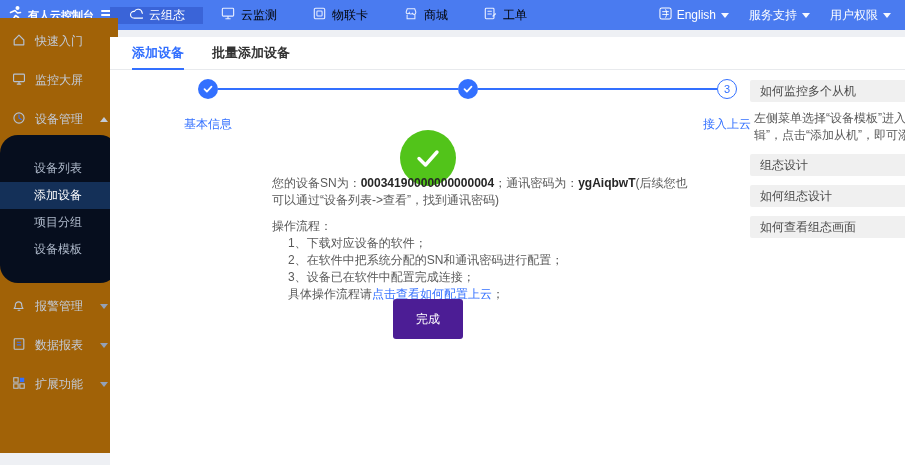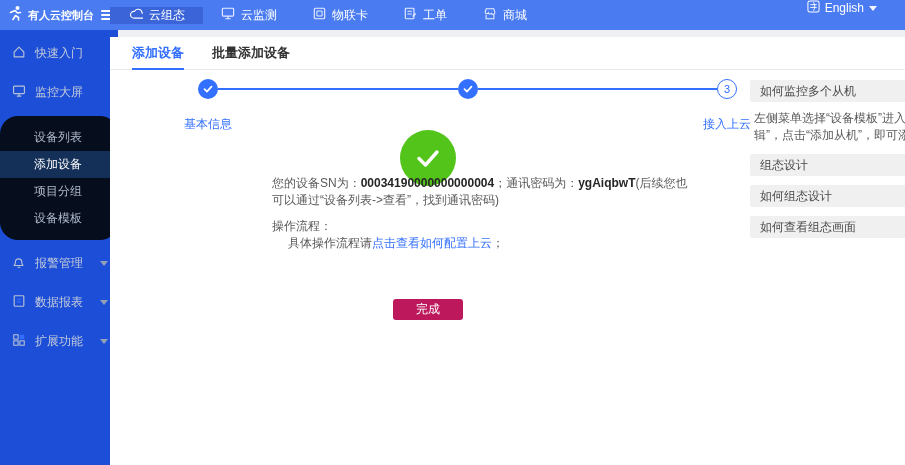--- a/index.html
+++ b/index.html
@@ -9,39 +9,39 @@
 
   
   .top-header { position:absolute; left:0; top:0; width:905px; height:30px;
     background:#4a7bf0; display:flex; align-items:stretch; color:#fff; }
   .logo-area { width:110px; display:flex; align-items:center; padding:0 24px 0 7px; gap:5px; flex:none; }
   .logo-title { font-size:11px; font-weight:bold; white-space:nowrap; letter-spacing:0; }
   .burger { margin-left:2px; display:flex; flex-direction:column; gap:2px; cursor:pointer; }
   .burger i { display:block; width:11px; height:2px; background:#fff; border-radius:1px; }
   .top-nav { display:flex; align-items:center; flex:none; }
   .nav-item { display:flex; align-items:center; gap:6px; padding:0 18px; font-size:12px;
-    color:#ffffff; cursor:pointer; white-space:nowrap; }
+    color:#000000; cursor:pointer; white-space:nowrap; }
   .nav-item.active { background:#3a64d8; color:#fff; }
   .nav-item svg { flex:none; }
-  .top-right { margin-left:auto; display:flex; align-items:center; gap:20px; padding-right:28px;flex-direction:column; }
+  .top-right { margin-left:auto; display:flex; align-items:center; gap:20px; padding-right:14px; }
   .top-right .tr-item { display:flex; align-items:center; gap:5px; font-size:12px; color:#fff; cursor:pointer; white-space:nowrap; }
   .caret-down { width:0; height:0; border-left:4px solid transparent; border-right:4px solid transparent;
     border-top:5px solid rgba(255,255,255,.95); display:inline-block; }
   .caret-up { width:0; height:0; border-left:4px solid transparent; border-right:4px solid transparent;
     border-bottom:5px solid #c3cbd9; display:inline-block; }
   .caret-down.dim { border-top-color:#93a1b8; }
 
   
-  .sidebar { position:absolute; left:0; top:30px; width:118px; height:435px; background:#1d4ed8; }
+  .sidebar { position:absolute; left:0; top:18px; width:118px; height:435px; background:#a16207; }
   .side-item { height:31px; display:flex; align-items:center; padding:0 10px 0 12px; gap:9px;
     color:#c3cbd9; font-size:12px; cursor:pointer; }
   .side-item .lbl { flex:1; white-space:nowrap; }
   .side-item svg { flex:none; }
   .side-group { margin-top:8px; }
-  .submenu { background:#060e1e; padding:8px 0;border-radius:18px; }
+  .submenu { background:#060e1e; padding:20px 0;border-radius:18px; }
   .sub-item { height:27px; display:flex; align-items:center; padding-left:34px; font-size:12px;
     color:#aeb9ca; cursor:pointer; white-space:nowrap; }
   .sub-item.selected { background:#143058; color:#ffffff; }
 
   
   .card { position:absolute; left:110px; top:37px; width:795px; height:428px; background:#fff; }
   .tabbar { height:33px; border-bottom:1px solid #e8eaed; display:flex; align-items:stretch; padding-left:22px; gap:28px; }
   .tab { display:flex; align-items:center; font-size:13px; font-weight:bold; color:#333;
     cursor:pointer; position:relative; white-space:nowrap; }
   .tab.active { color:#3370ff; }
@@ -59,21 +59,21 @@
 
   
   .success-circle { position:absolute; left:290px; top:93px; width:56px; height:56px; border-radius:50%;
     background:#52c41a; display:flex; align-items:center; justify-content:center; }
   .result-text { position:absolute; left:162px; top:138px; width:424px; font-size:12px; color:#595959; line-height:17px; }
   .result-text b { color:#262626; }
   .flow-title { margin-top:9px; }
   .flow-steps { padding-left:16px; }
   .detail-line { padding-left:16px; }
   .link { color:#3370ff; cursor:pointer; }
-  .finish-btn { position:absolute; left:283px; top:262px; width:70px; height:21px; background:#be185d;
+  .finish-btn { position:absolute; left:283px; top:262px; width:70px; height:40px; background:#4c1d95;
     color:#fff; font-size:12px; border:none; border-radius:3px; cursor:pointer;
     font-family:"Liberation Sans","DejaVu Sans",sans-serif; }
 
   
   .help-panel { position:absolute; left:640px; top:43px; width:220px; }
   .help-header { background:#f0f0f0; border-radius:2px; height:22px; line-height:22px; padding:0 10px;
     font-size:12px; color:#4a4a4a; cursor:pointer; white-space:nowrap; overflow:hidden; }
   .help-body { padding:8px 0 10px 4px; font-size:12px; color:#595959; line-height:17px; }
   .help-body div { white-space:nowrap; }
   .help-gap { height:9px; }
@@ -121,37 +121,37 @@
         <span>
           <svg width="13" height="13" viewBox="0 0 15 15">
               <rect x="1.5" y="1.5" width="12" height="12" rx="1.5" fill="none" stroke="#e8eeff" stroke-width="1.3"></rect>
               <rect x="4.5" y="4.5" width="6" height="6" rx="1" fill="none" stroke="#e8eeff" stroke-width="1.2"></rect>
             </svg>
         </span>
         <span>物联卡</span>
       </div>
       <div class="nav-item">
         <span>
+          <svg width="14" height="13" viewBox="0 0 16 15">
+              <path d="M2.5 5.5l1.2-3.5h8.6l1.2 3.5v1.2a1.9 1.9 0 0 1-3.8 0 1.9 1.9 0 0 1-3.7 0 1.9 1.9 0 0 1-3.5 0z" fill="none" stroke="#e8eeff" stroke-width="1.2"></path>
+              <path d="M3.5 9v4.5h9V9" fill="none" stroke="#e8eeff" stroke-width="1.2"></path>
+            </svg>
+        </span>
+        <span>商城</span>
+      </div>
+      <div class="nav-item">
+        <span>
           <svg width="13" height="13" viewBox="0 0 15 15">
               <rect x="1.5" y="1.5" width="10" height="12" rx="1" fill="none" stroke="#e8eeff" stroke-width="1.3"></rect>
               <path d="M4 5h5M4 8h5" stroke="#e8eeff" stroke-width="1.2"></path>
               <path d="M10 11l3.5-3.5" stroke="#e8eeff" stroke-width="1.4"></path>
             </svg>
         </span>
         <span>工单</span>
       </div>
-      <div class="nav-item">
-        <span>
-          <svg width="14" height="13" viewBox="0 0 16 15">
-              <path d="M2.5 5.5l1.2-3.5h8.6l1.2 3.5v1.2a1.9 1.9 0 0 1-3.8 0 1.9 1.9 0 0 1-3.7 0 1.9 1.9 0 0 1-3.5 0z" fill="none" stroke="#e8eeff" stroke-width="1.2"></path>
-              <path d="M3.5 9v4.5h9V9" fill="none" stroke="#e8eeff" stroke-width="1.2"></path>
-            </svg>
-        </span>
-        <span>商城</span>
-      </div>
     </div>
 
     <div class="top-right">
       <div class="tr-item">
         <span>
           <svg width="13" height="13" viewBox="0 0 14 14">
               <rect x="1" y="1" width="12" height="12" rx="2" fill="none" stroke="#fff" stroke-width="1.1"></rect>
               <path d="M3.5 5h7M3.5 8h7M7 2.5c1.6 2 1.6 7 0 9" fill="none" stroke="#fff" stroke-width="1"></path>
             </svg>
         </span>
@@ -185,20 +185,30 @@
         <span>
           <svg width="14" height="14" viewBox="0 0 16 16">
               <rect x="1.8" y="2.5" width="12.4" height="8.5" rx="1" fill="none" stroke="#b6c2d4" stroke-width="1.3"></rect>
               <path d="M5.5 13.8h5M8 11v2.8" stroke="#b6c2d4" stroke-width="1.3"></path>
             </svg>
         </span>
         <span class="lbl">监控大屏</span>
       </div>
     </div>
     <div class="side-group">
+      <div class="side-item">
+        <span>
+          <svg width="14" height="14" viewBox="0 0 16 16">
+              <circle cx="8" cy="8" r="5.8" fill="none" stroke="#b6c2d4" stroke-width="1.3"></circle>
+              <path d="M8 4.5V8l2.6 1.8" fill="none" stroke="#3370ff" stroke-width="1.3" stroke-linecap="round"></path>
+            </svg>
+        </span>
+        <span class="lbl">设备管理</span>
+        <span class="caret-up"></span>
+      </div>
       <div class="submenu">
         <div class="sub-item">
           <span>设备列表</span>
         </div>
         <div class="sub-item selected">
           <span>添加设备</span>
         </div>
         <div class="sub-item">
           <span>项目分组</span>
         </div>
@@ -282,20 +292,25 @@
       <svg width="34" height="34" viewBox="0 0 34 34">
           <path d="M8 17.5l6.5 6.5L26 11" fill="none" stroke="#fff" stroke-width="3.4" stroke-linecap="round" stroke-linejoin="round"></path>
         </svg>
     </div>
 
     <div class="result-text">
       <div>
         <span>您的设备SN为：</span><b>00034190000000000004</b><span>；通讯密码为：</span><b>ygAiqbwT</b><span>(后续您也可以通过“设备列表-&gt;查看”，找到通讯密码)</span>
       </div>
       <div class="flow-title">操作流程：</div>
+      <div class="flow-steps">
+        <div>1、下载对应设备的软件；</div>
+        <div>2、在软件中把系统分配的SN和通讯密码进行配置；</div>
+        <div>3、设备已在软件中配置完成连接；</div>
+      </div>
       <div class="detail-line">
         <span>具体操作流程请</span><span class="link">点击查看如何配置上云</span><span>；</span>
       </div>
     </div>
 
     <button class="finish-btn">完成</button>
 
     <div class="help-panel">
       <div class="help-header">如何监控多个从机</div>
       <div class="help-body">

